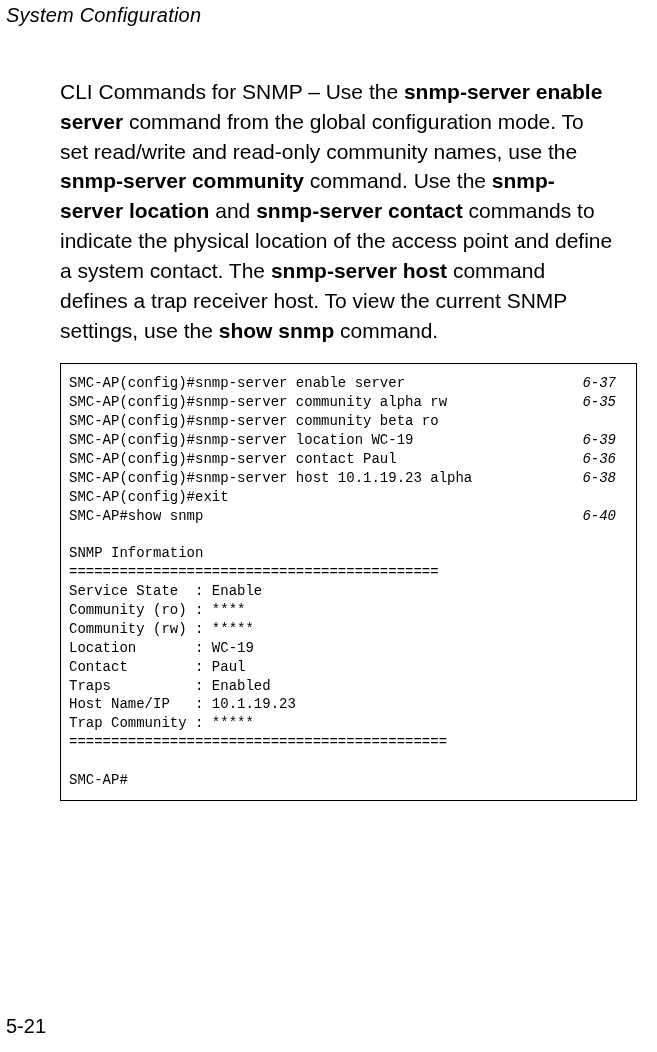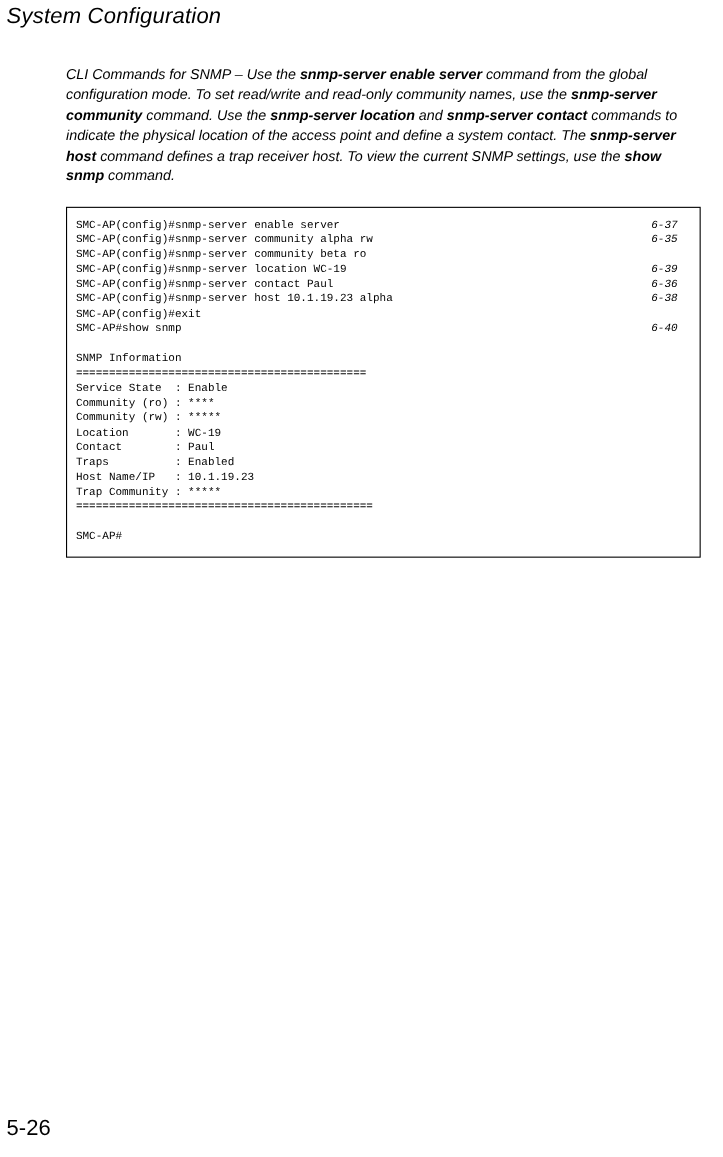--- a/index.html
+++ b/index.html
@@ -18,32 +18,31 @@
     padding: 0;
     position: relative;
   }
   .running-head {
     font-style: italic;
     font-size: 20px;
     margin: 4px 0 0 6px;
     letter-spacing: 0.2px;
   }
   .body-para {
-    font-size: 13px;
+    font-size: 21px;
     line-height: 1.42;
-    margin: 32px 40px 0 60px;
-    font-style: italic;
+    margin: 50px 40px 0 60px;
   }
   .bold { font-weight: 700; }
   .cli-box {
     border: 1px solid #000;
     margin: 18px 20px 0 60px;
     padding: 10px 8px 10px 8px;
     font-family: "Courier New", Courier, monospace;
-    font-size: 10px;
+    font-size: 14px;
     line-height: 1.35;
     white-space: pre;
     position: relative;
   }
   .cli-line {
     display: flex;
     justify-content: flex-start;
     width: 100%;
   }
   .cli-text {
@@ -67,15 +66,15 @@
 <div class="page">
 
   <div class="running-head">System Configuration</div>
 
   <p class="body-para">
     <span>CLI Commands for SNMP – Use the </span><span class="bold">snmp-server enable server</span><span> command from the global configuration mode. To set read/write and read-only community names, use the </span><span class="bold">snmp-server community</span><span> command. Use the </span><span class="bold">snmp-server location</span><span> and </span><span class="bold">snmp-server contact</span><span> commands to indicate the physical location of the access point and define a system contact. The </span><span class="bold">snmp-server host</span><span> command defines a trap receiver host. To view the current SNMP settings, use the </span><span class="bold">show snmp</span><span> command.</span>
   </p>
 
   <div class="cli-box" id="cli-box"><div class="cli-line"><span class="cli-text">SMC-AP(config)#snmp-server enable server</span><span class="cli-ref">6-37</span></div><div class="cli-line"><span class="cli-text">SMC-AP(config)#snmp-server community alpha rw</span><span class="cli-ref">6-35</span></div><div class="cli-line"><span class="cli-text">SMC-AP(config)#snmp-server community beta ro</span></div><div class="cli-line"><span class="cli-text">SMC-AP(config)#snmp-server location WC-19</span><span class="cli-ref">6-39</span></div><div class="cli-line"><span class="cli-text">SMC-AP(config)#snmp-server contact Paul</span><span class="cli-ref">6-36</span></div><div class="cli-line"><span class="cli-text">SMC-AP(config)#snmp-server host 10.1.19.23 alpha</span><span class="cli-ref">6-38</span></div><div class="cli-line"><span class="cli-text">SMC-AP(config)#exit</span></div><div class="cli-line"><span class="cli-text">SMC-AP#show snmp</span><span class="cli-ref">6-40</span></div><div class="cli-line"><span class="cli-text">&nbsp;</span></div><div class="cli-line"><span class="cli-text">SNMP Information</span></div><div class="cli-line"><span class="cli-text">============================================</span></div><div class="cli-line"><span class="cli-text">Service State  : Enable</span></div><div class="cli-line"><span class="cli-text">Community (ro) : ****</span></div><div class="cli-line"><span class="cli-text">Community (rw) : *****</span></div><div class="cli-line"><span class="cli-text">Location       : WC-19</span></div><div class="cli-line"><span class="cli-text">Contact        : Paul</span></div><div class="cli-line"><span class="cli-text">Traps          : Enabled</span></div><div class="cli-line"><span class="cli-text">Host Name/IP   : 10.1.19.23</span></div><div class="cli-line"><span class="cli-text">Trap Community : *****</span></div><div class="cli-line"><span class="cli-text">=============================================</span></div><div class="cli-line"><span class="cli-text">&nbsp;</span></div><div class="cli-line"><span class="cli-text">SMC-AP#</span></div></div>
 
-  <div class="page-num">5-26</div>
+  <div class="page-num">5-21</div>
 
 </div>
 
 </body></html>

